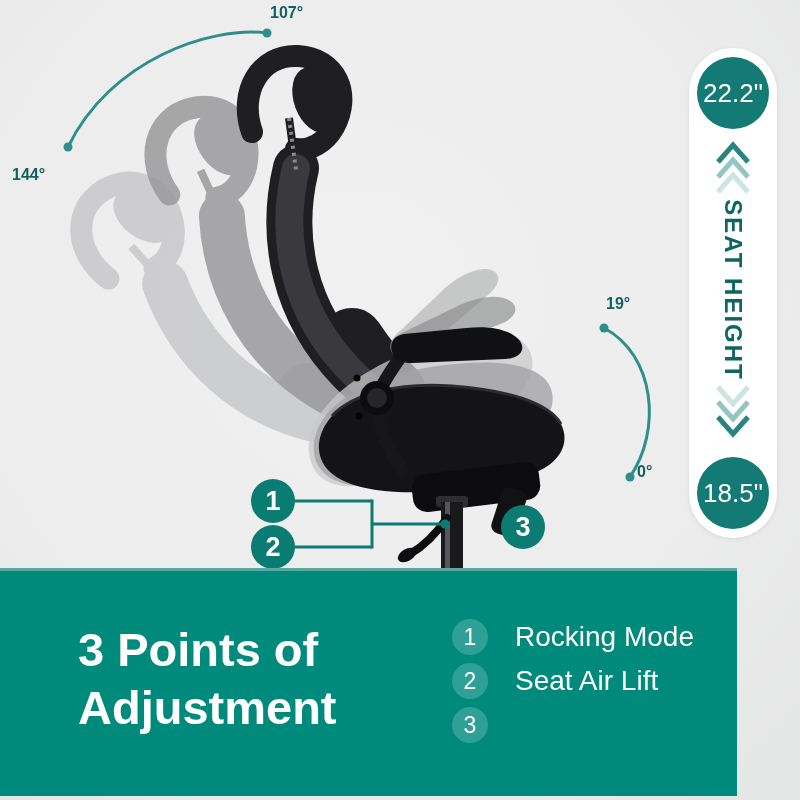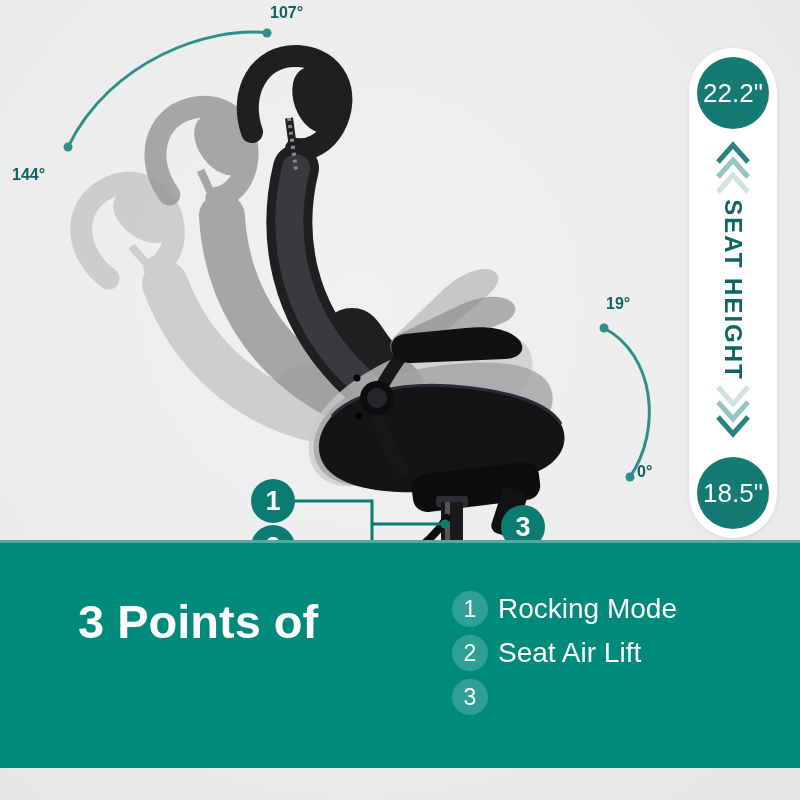--- a/index.html
+++ b/index.html
@@ -34,30 +34,30 @@
   .gauge-circle.max { top:9px; }
   .gauge-circle.min { top:409px; }
   .gauge-chevrons { position:absolute; left:22px; width:44px; height:58px; }
   .chev-up { top:89px; }
   .chev-down { top:336px; }
   .gauge-label { position:absolute; left:44px; top:242px; transform:translate(-50%,-50%) rotate(90deg);
                  transform-origin:center; white-space:nowrap; font-weight:bold; font-size:24px;
                  letter-spacing:2px; color:#0E6663; }
 
   
-  .banner { position:absolute; left:0; top:540px; width:800px; height:228px;
+  .banner { position:absolute; left:0; top:568px; width:737px; height:228px;
             background:#008A7C; border-top:3px solid #55A9A1; }
   .banner-heading { position:absolute; left:78px; top:50px; color:#fff; font-weight:bold;
                     font-size:47px; line-height:58px; }
   .feature-list { position:absolute; left:452px; top:44px; }
   .feature-item { display:flex; align-items:center; height:44px; }
   .feature-badge { width:36px; height:36px; border-radius:50%; background:#2FA096; color:#fff;
                    font-size:23px; display:flex; align-items:center; justify-content:center;
                    flex:0 0 36px; }
-  .feature-label { color:#fff; font-size:28px; margin-left:10px; white-space:nowrap; }
+  .feature-label { color:#fff; font-size:28px; margin-left:27px; white-space:nowrap; }
 </style>
 </head>
 <body>
 
 <div class="stage">
 
   <svg class="chair-svg" viewBox="0 0 800 800">
     <defs>
       <g id="backasm">
         <path d="M 252 132 C 238 92 260 54 298 56 C 336 58 352 94 334 127 C 325 143 310 151 296 149" fill="none" stroke="currentColor" stroke-width="22" stroke-linecap="round"></path>
@@ -147,20 +147,21 @@
       <polyline points="7,3 22,20 37,3" fill="none" stroke="#CFE3E1" stroke-width="5"></polyline>
       <polyline points="7,18 22,35 37,18" fill="none" stroke="#93C6C1" stroke-width="5"></polyline>
       <polyline points="7,33 22,50 37,33" fill="none" stroke="#27847E" stroke-width="5"></polyline>
     </svg>
     <div class="gauge-circle min">18.5"</div>
   </div>
 
   <div class="banner">
     <div class="banner-heading">
       <div>3 Points of</div>
+      <div>Adjustment</div>
     </div>
     <div class="feature-list">
       <div class="feature-item">
         <div class="feature-badge">1</div>
         <div class="feature-label">Rocking Mode</div>
       </div>
       <div class="feature-item">
         <div class="feature-badge">2</div>
         <div class="feature-label">Seat Air Lift</div>
       </div>

